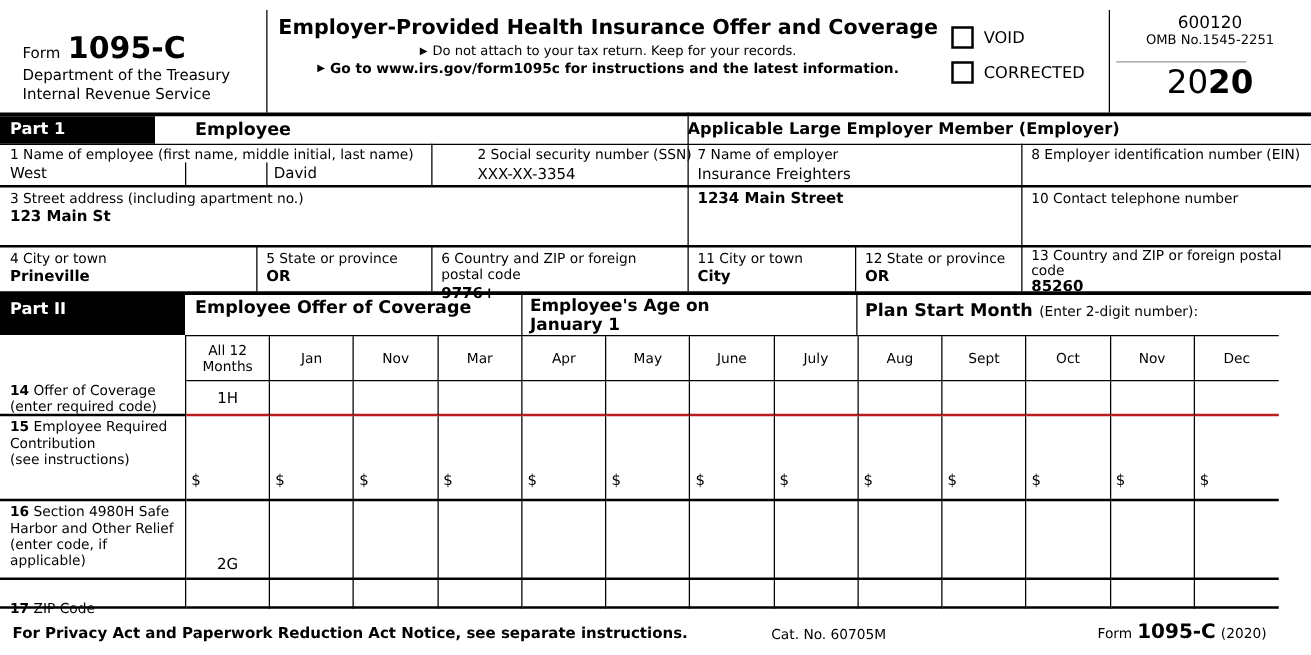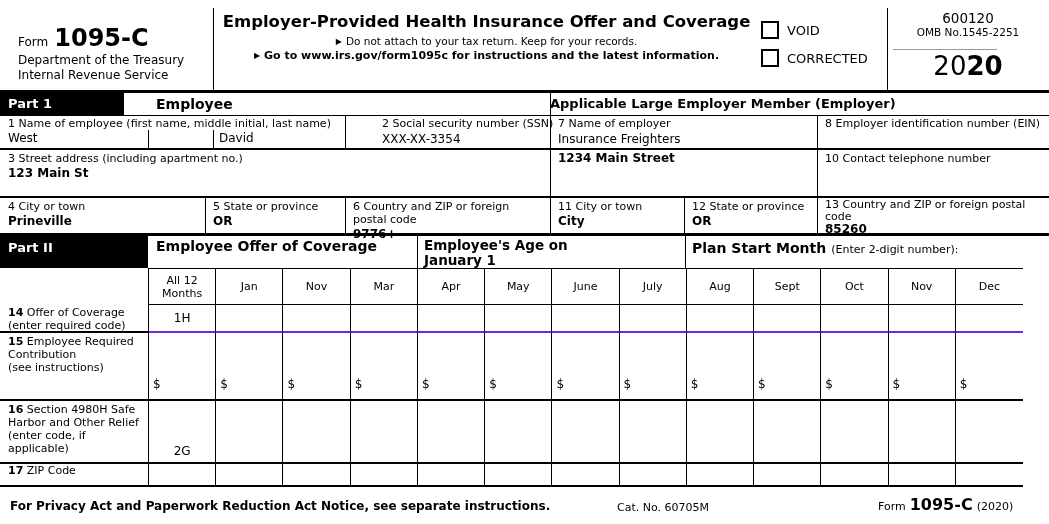--- a/index.html
+++ b/index.html
@@ -21,28 +21,28 @@
   .cklabel{font-size:13px;}
   .arrow{font-size:8px;vertical-align:1px;margin-right:4px;}
   
   .mgrid{position:absolute;left:148px;top:268px;width:875px;height:219px;box-sizing:border-box;
     border-top:1px solid #000;border-left:1px solid #000;display:grid;
     grid-template-columns:repeat(13,1fr);grid-template-rows:36px 28px 68px 63px 23px;}
   .mgrid>div{box-sizing:border-box;border-right:1px solid #000;}
   .mgrid>div.lastcol{border-right:none;}
   .mh{border-bottom:1px solid #000;display:flex;align-items:center;justify-content:center;
     text-align:center;font-size:11px;line-height:13px;}
-  .c14{border-bottom:2px solid #6d28d9;display:flex;align-items:center;justify-content:center;font-size:12px;}
+  .c14{border-bottom:2px solid #b91c1c;display:flex;align-items:center;justify-content:center;font-size:12px;}
   .c15{border-bottom:2px solid #000;display:flex;align-items:flex-end;padding:0 0 8px 4px;font-size:12px;}
   .c16{border-bottom:2px solid #000;display:flex;align-items:flex-end;justify-content:center;padding-bottom:4px;font-size:12px;}
   .c17{border-bottom:2px solid #000;}
   .rowlabels{position:absolute;left:0;top:304px;width:148px;}
   .rl{box-sizing:border-box;border-bottom:2px solid #000;padding:2px 2px 0 8px;
     font-size:11px;line-height:13px;white-space:pre-line;}
-  .rl14{height:29px;} .rl15{height:68px;} .rl16{height:63px;} .rl17{height:23px;padding-top:0;}
+  .rl14{height:29px;} .rl15{height:68px;} .rl16{height:63px;} .rl17{height:23px;padding-top:16px;}
 </style>
 </head>
 <body>
 
 <div class="form1095">
 
   <div class="abs" style="left:18px;top:24px;display:flex;align-items:baseline;gap:6px;">
     <span style="font-size:12px;">Form</span>
     <span class="b" style="font-size:24px;">1095-C</span>
   </div>

